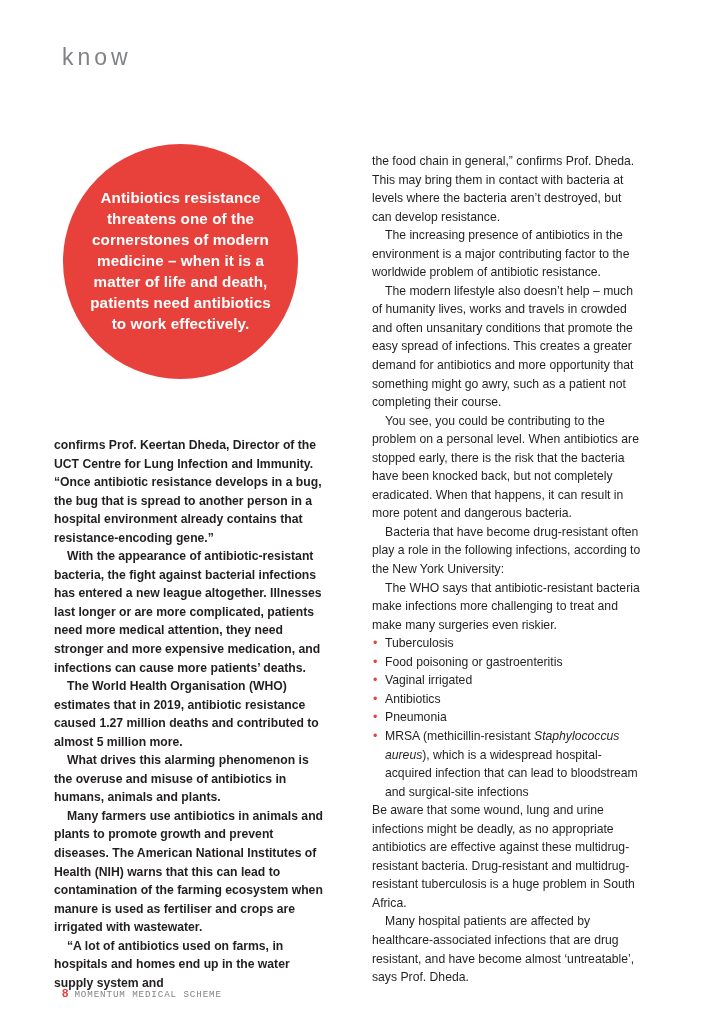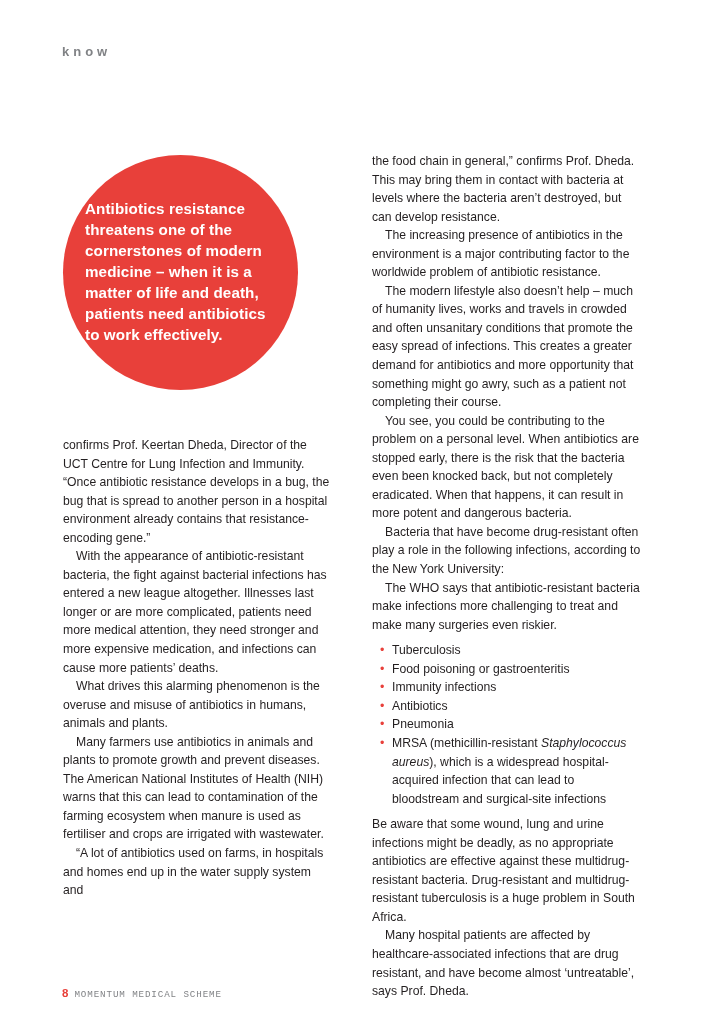--- a/index.html
+++ b/index.html
@@ -23,76 +23,78 @@
     width: 709px;
     height: 1024px;
     background: #ffffff;
   }
 
   
   .running-head {
     position: absolute;
     left: 62px;
     top: 44px;
-    font-size: 13px;
-    font-weight: bold;
+    font-size: 23px;
+    font-weight: normal;
     letter-spacing: 4px;
     color: #808285;
   }
 
   
   .pullquote {
     position: absolute;
     left: 63px;
-    top: 155px;
+    top: 144px;
     width: 235px;
     height: 235px;
     border-radius: 50%;
     background: #e8403a;
     color: #ffffff;
     display: flex;
     align-items: center;
     justify-content: center;
+    text-align: center;
     padding: 16px 22px;
   }
   .pullquote p {
     margin: 0;
     font-size: 15.2px;
     line-height: 1.38;
     font-weight: bold;
     letter-spacing: 0.1px;
   }
 
   
   .col {
     position: absolute;
     width: 270px;
     font-size: 12.2px;
     line-height: 1.52;
     color: #231f20;
     text-align: left;
   }
   .col-left {
-    left: 63px;
+    left: 54px;
     top: 436px;
+    font-weight: bold;
   }
   .col-right {
     left: 372px;
     top: 152px;
   }
 
   .col p {
     margin: 0;
   }
   .col p.indent {
     text-indent: 13px;
   }
 
   .bullets {
-    margin: 7px;
+    margin: 0;
     padding: 0;
     list-style: none;
   }
   .bullets li {
     position: relative;
     padding-left: 13px;
     margin: 0;
   }
   .bullets li::before {
     content: "\2022";
@@ -145,37 +147,38 @@
 
   <div class="running-head">know</div>
 
   <div class="pullquote">
     <p>Antibiotics resistance threatens one of the cornerstones of modern medicine – when it is a matter of life and death, patients need antibiotics to work effectively.</p>
   </div>
 
   <div class="col col-left">
     <p>confirms Prof. Keertan Dheda, Director of the UCT Centre for Lung Infection and Immunity. “Once antibiotic resistance develops in a bug, the bug that is spread to another person in a hospital environment already contains that resistance-encoding gene.”</p>
     <p class="indent">With the appearance of antibiotic-resistant bacteria, the fight against bacterial infections has entered a new league altogether. Illnesses last longer or are more complicated, patients need more medical attention, they need stronger and more expensive medication, and infections can cause more patients’ deaths.</p>
+    <p class="indent">The World Health Organisation (WHO) estimates that in 2019, antibiotic resistance caused 1.27 million deaths and contributed to almost 5 million more.</p>
     <p class="indent">What drives this alarming phenomenon is the overuse and misuse of antibiotics in humans, animals and plants.</p>
     <p class="indent">Many farmers use antibiotics in animals and plants to promote growth and prevent diseases. The American National Institutes of Health (NIH) warns that this can lead to contamination of the farming ecosystem when manure is used as fertiliser and crops are irrigated with wastewater.</p>
     <p class="indent">“A lot of antibiotics used on farms, in hospitals and homes end up in the water supply system and</p>
   </div>
 
   <div class="col col-right">
     <p>the food chain in general,” confirms Prof. Dheda. This may bring them in contact with bacteria at levels where the bacteria aren’t destroyed, but can develop resistance.</p>
     <p class="indent">The increasing presence of antibiotics in the environment is a major contributing factor to the worldwide problem of antibiotic resistance.</p>
     <p class="indent">The modern lifestyle also doesn’t help – much of humanity lives, works and travels in crowded and often unsanitary conditions that promote the easy spread of infections. This creates a greater demand for antibiotics and more opportunity that something might go awry, such as a patient not completing their course.</p>
-    <p class="indent">You see, you could be contributing to the problem on a personal level. When antibiotics are stopped early, there is the risk that the bacteria even been knocked back, but not completely eradicated. When that happens, it can result in more potent and dangerous bacteria.</p>
+    <p class="indent">You see, you could be contributing to the problem on a personal level. When antibiotics are stopped early, there is the risk that the bacteria have been knocked back, but not completely eradicated. When that happens, it can result in more potent and dangerous bacteria.</p>
     <p class="indent">Bacteria that have become drug-resistant often play a role in the following infections, according to the New York University:</p>
     <p class="indent">The WHO says that antibiotic-resistant bacteria make infections more challenging to treat and make many surgeries even riskier.</p>
 
     <ul class="bullets">
       <li><span>Tuberculosis</span></li>
       <li><span>Food poisoning or gastroenteritis</span></li>
-      <li><span>Immunity infections</span></li>
+      <li><span>Vaginal irrigated</span></li>
       <li><span>Antibiotics</span></li>
       <li><span>Pneumonia</span></li>
       <li><span>MRSA (methicillin-resistant </span><i>Staphylococcus aureus</i><span>), which is a widespread hospital-acquired infection that can lead to bloodstream and surgical-site infections</span></li>
     </ul>
 
     <p>Be aware that some wound, lung and urine infections might be deadly, as no appropriate antibiotics are effective against these multidrug-resistant bacteria. Drug-resistant and multidrug-resistant tuberculosis is a huge problem in South Africa.</p>
     <p class="indent">Many hospital patients are affected by healthcare-associated infections that are drug resistant, and have become almost ‘untreatable’, says Prof. Dheda.</p>
   </div>
 
   <div class="footer">

